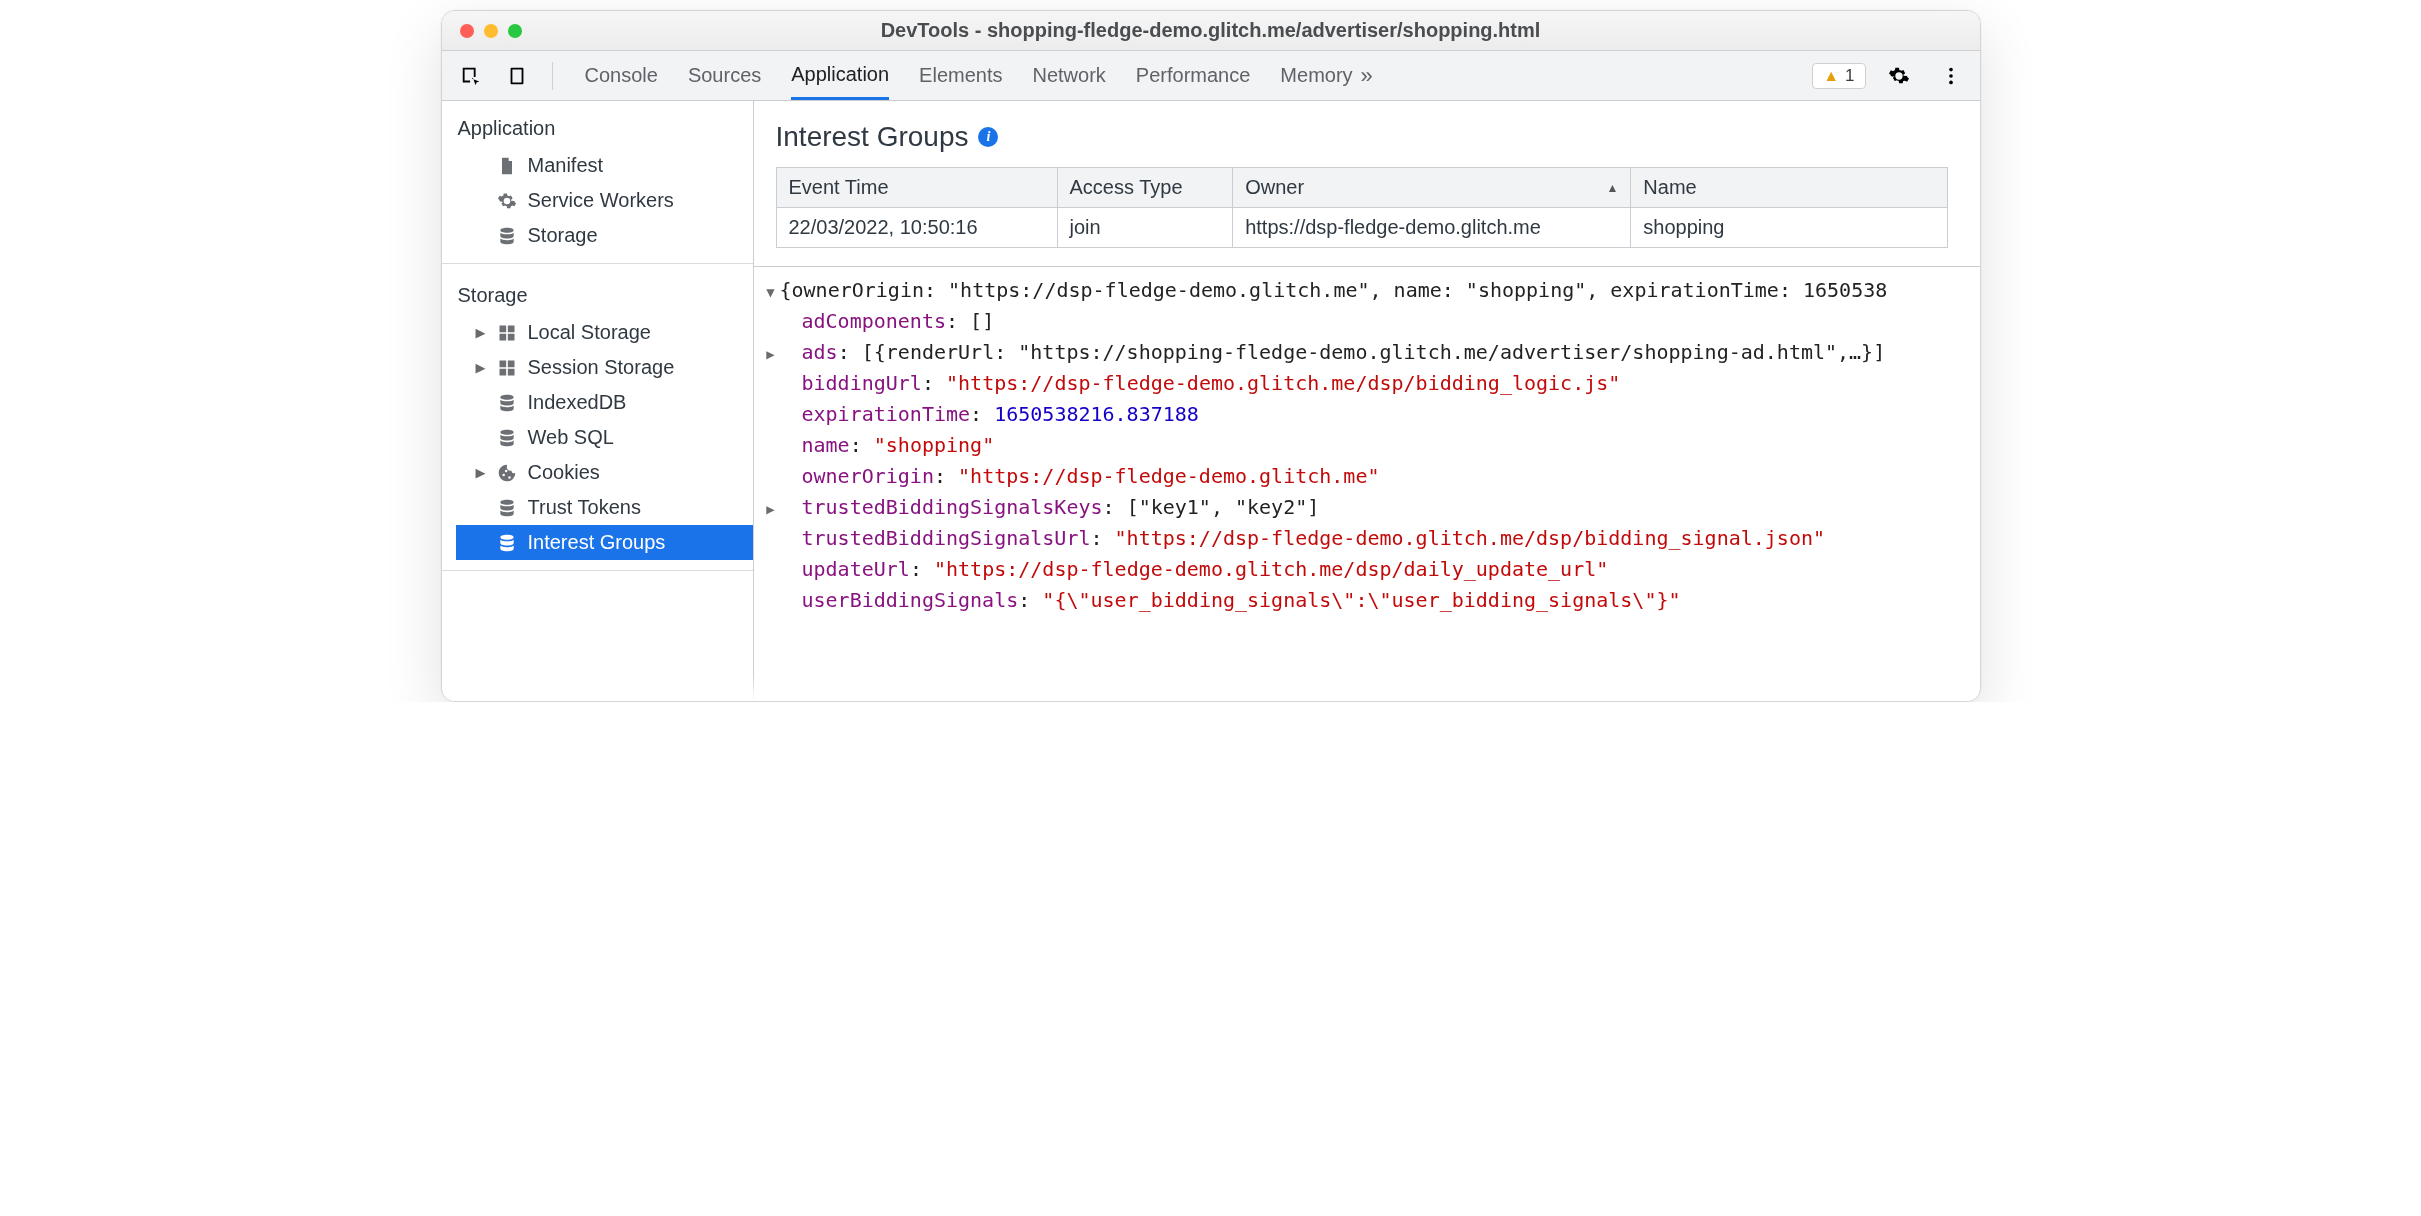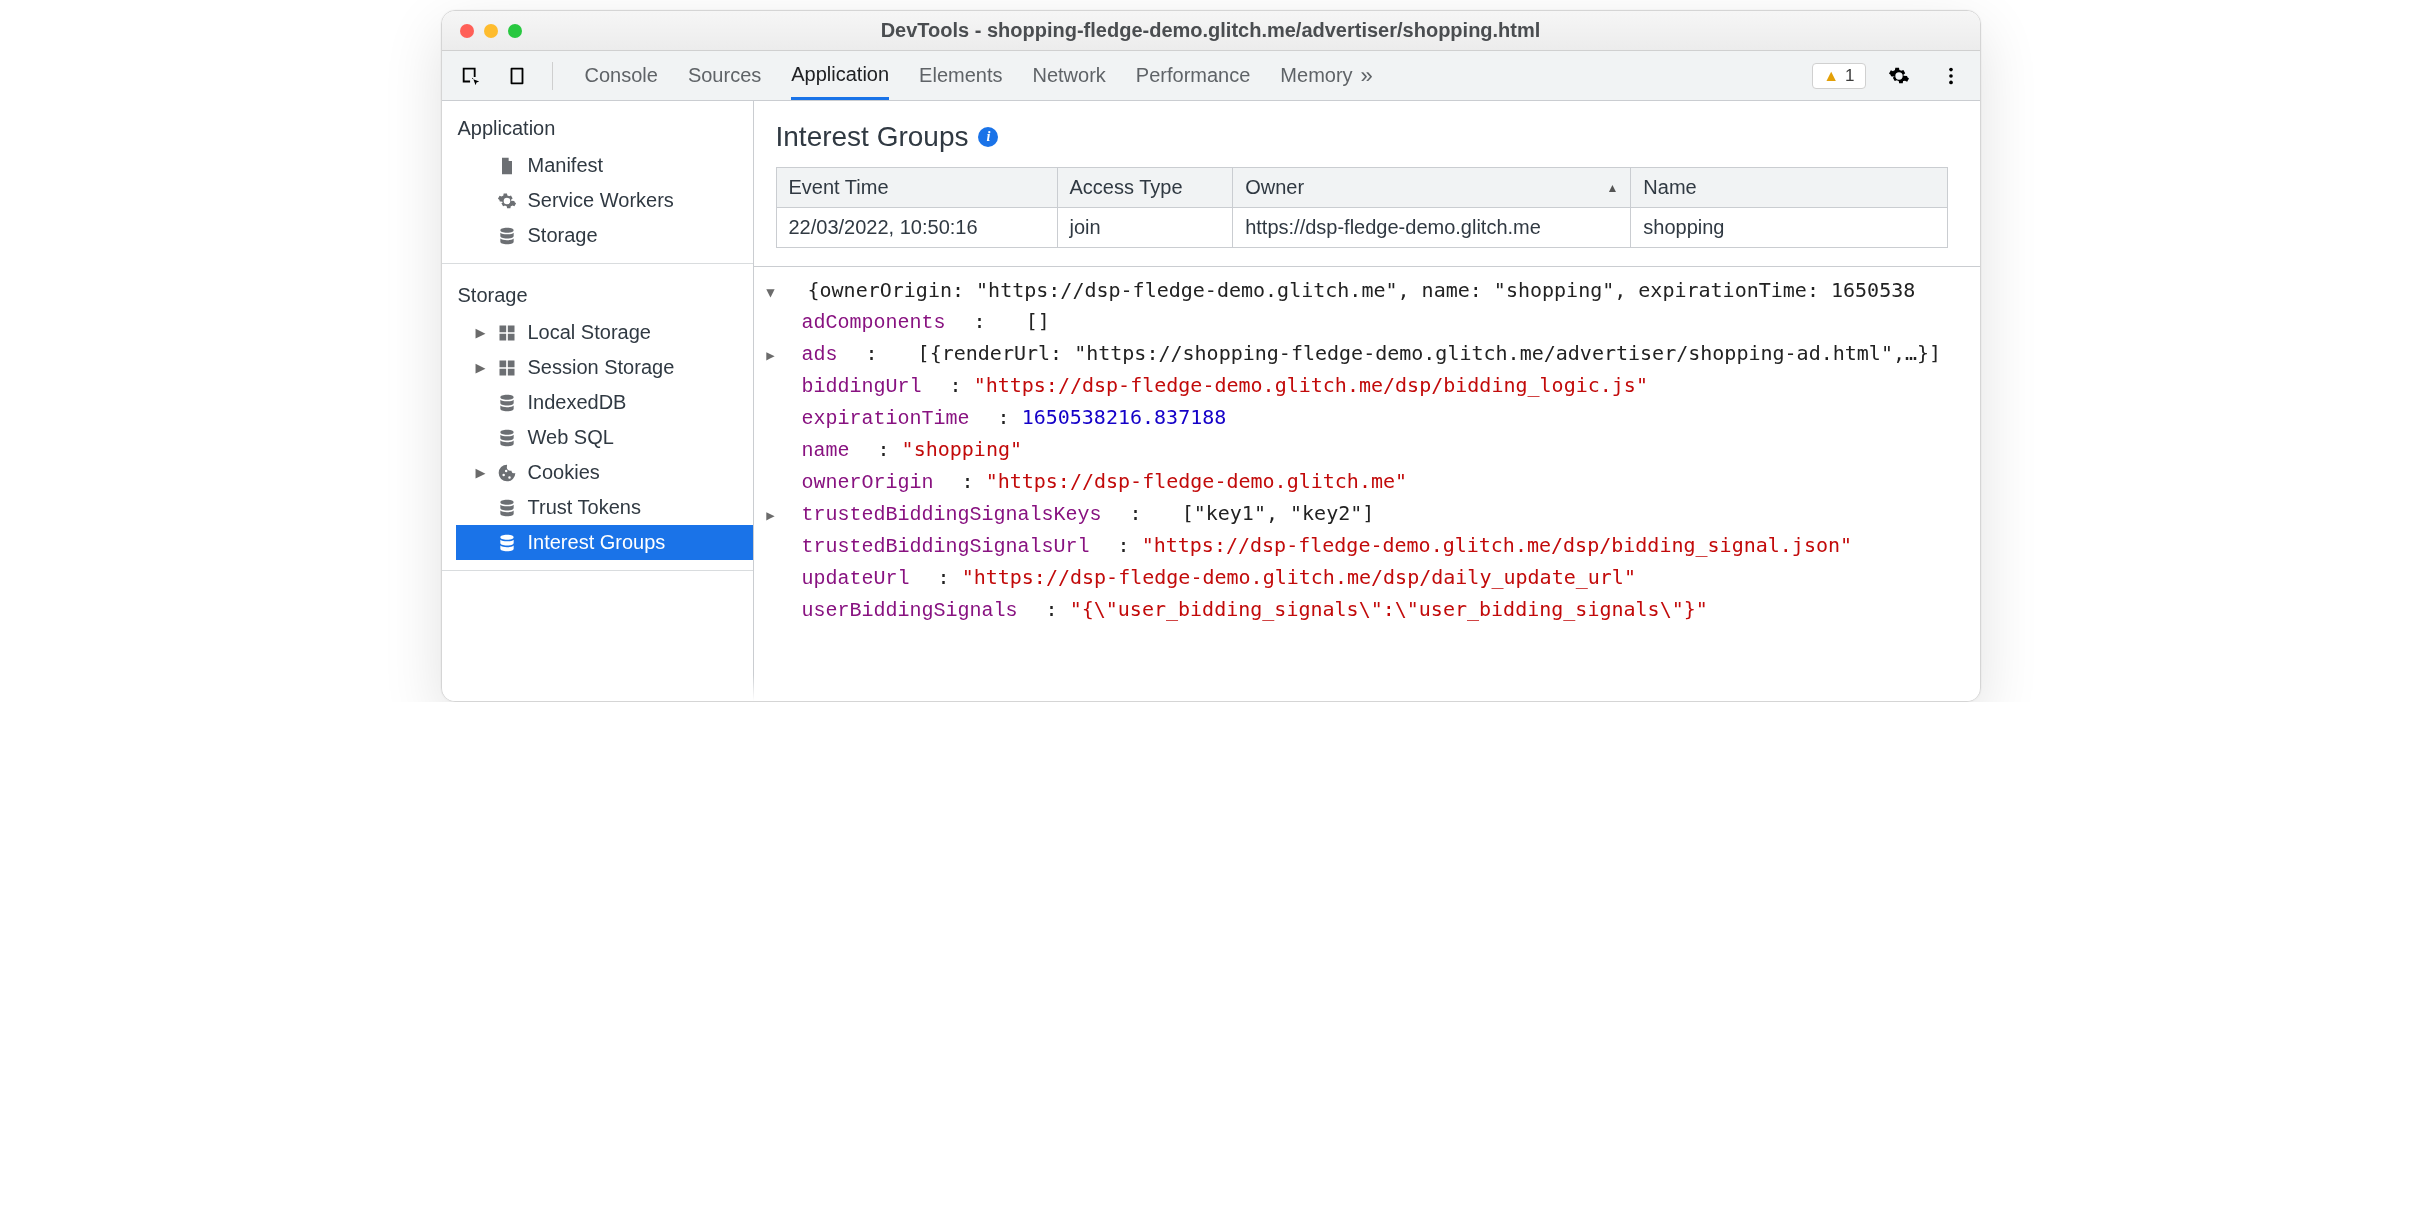--- a/index.html
+++ b/index.html
@@ -156,24 +156,24 @@
     font-family: ui-monospace, Menlo, Consolas, monospace;
     font-size:20px; line-height:1.55; color:var(--json-plain);
     white-space:nowrap;
   }
   .json-view .row { display:flex; align-items:baseline; }
   .json-view .arrow {
     display:inline-block; width:18px; text-align:center; color:#6b6b6b; font-size:14px;
     flex:none;
   }
   .json-view .indent { display:inline-block; flex:none; }
-  .k { color:var(--json-key);font-family:Liberation Mono, monospace; }
+  .k { color:var(--json-key); }
   .s { color:var(--json-str); }
   .n { color:var(--json-num); }
-  .p { color:var(--json-plain);margin-left:28px; }
+  .p { color:var(--json-plain); }
 
   
   svg { display:block; }
 
   
   .fade {
     position:absolute; left:0; right:0; bottom:0; height:26px;
     background:linear-gradient(rgba(255,255,255,0), #fff);
     pointer-events:none;
   }

